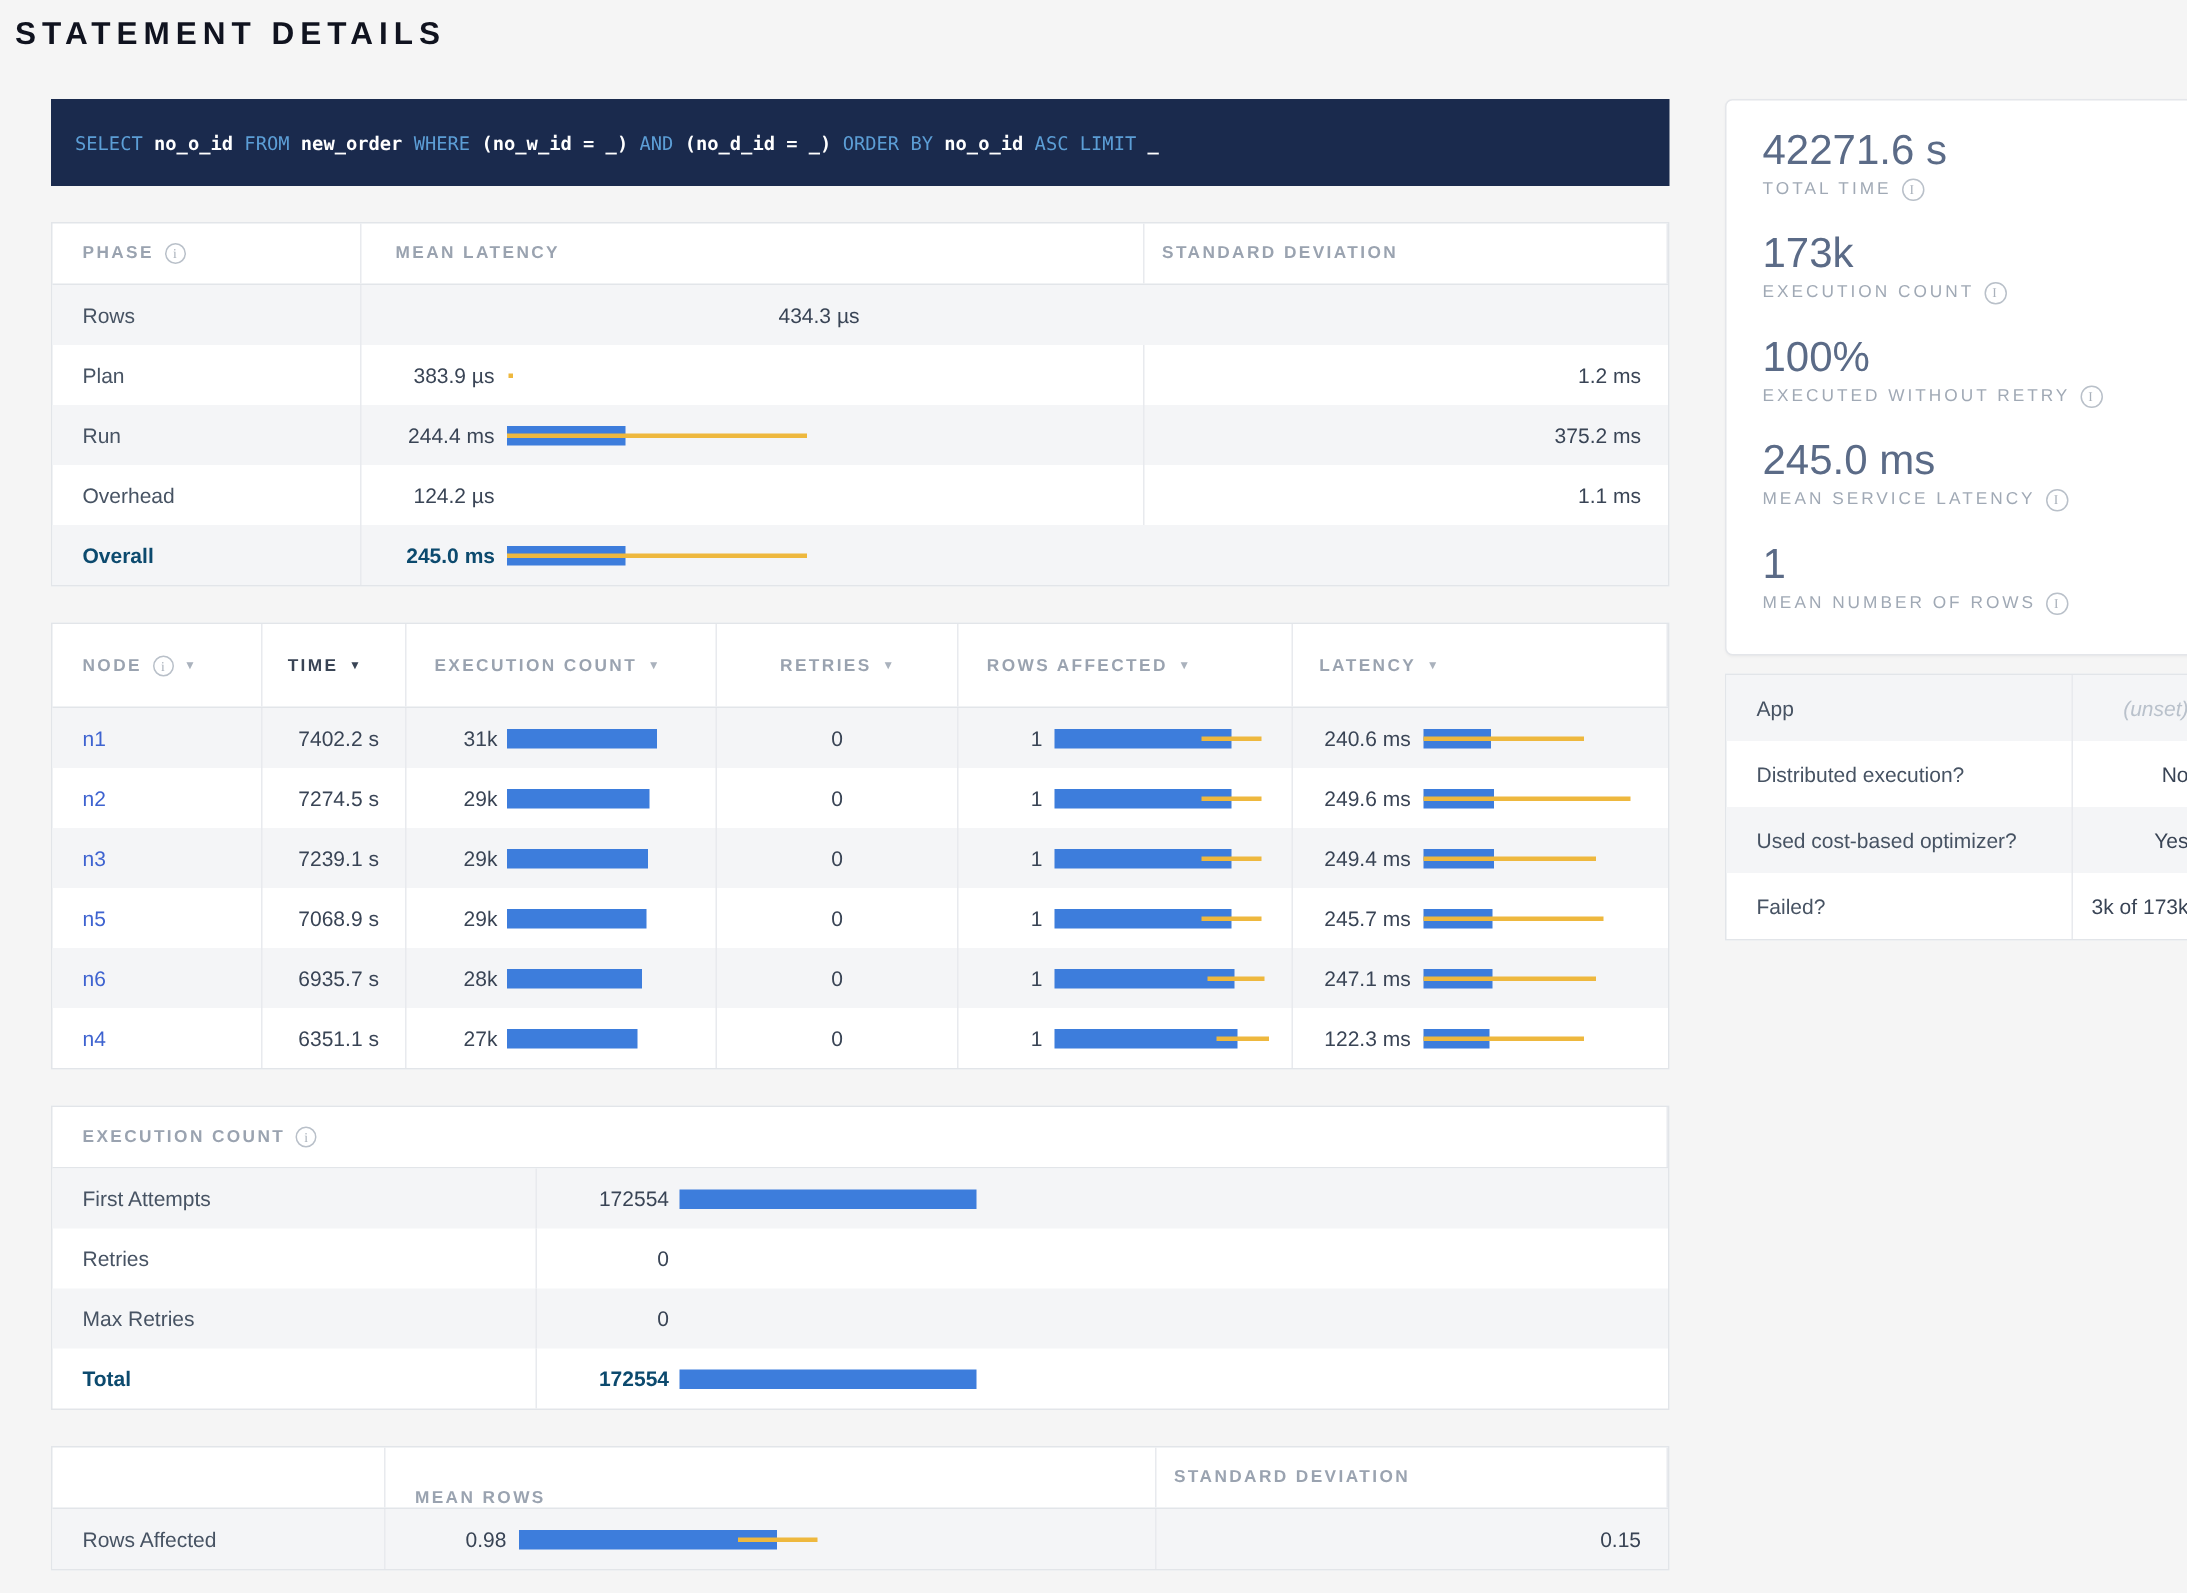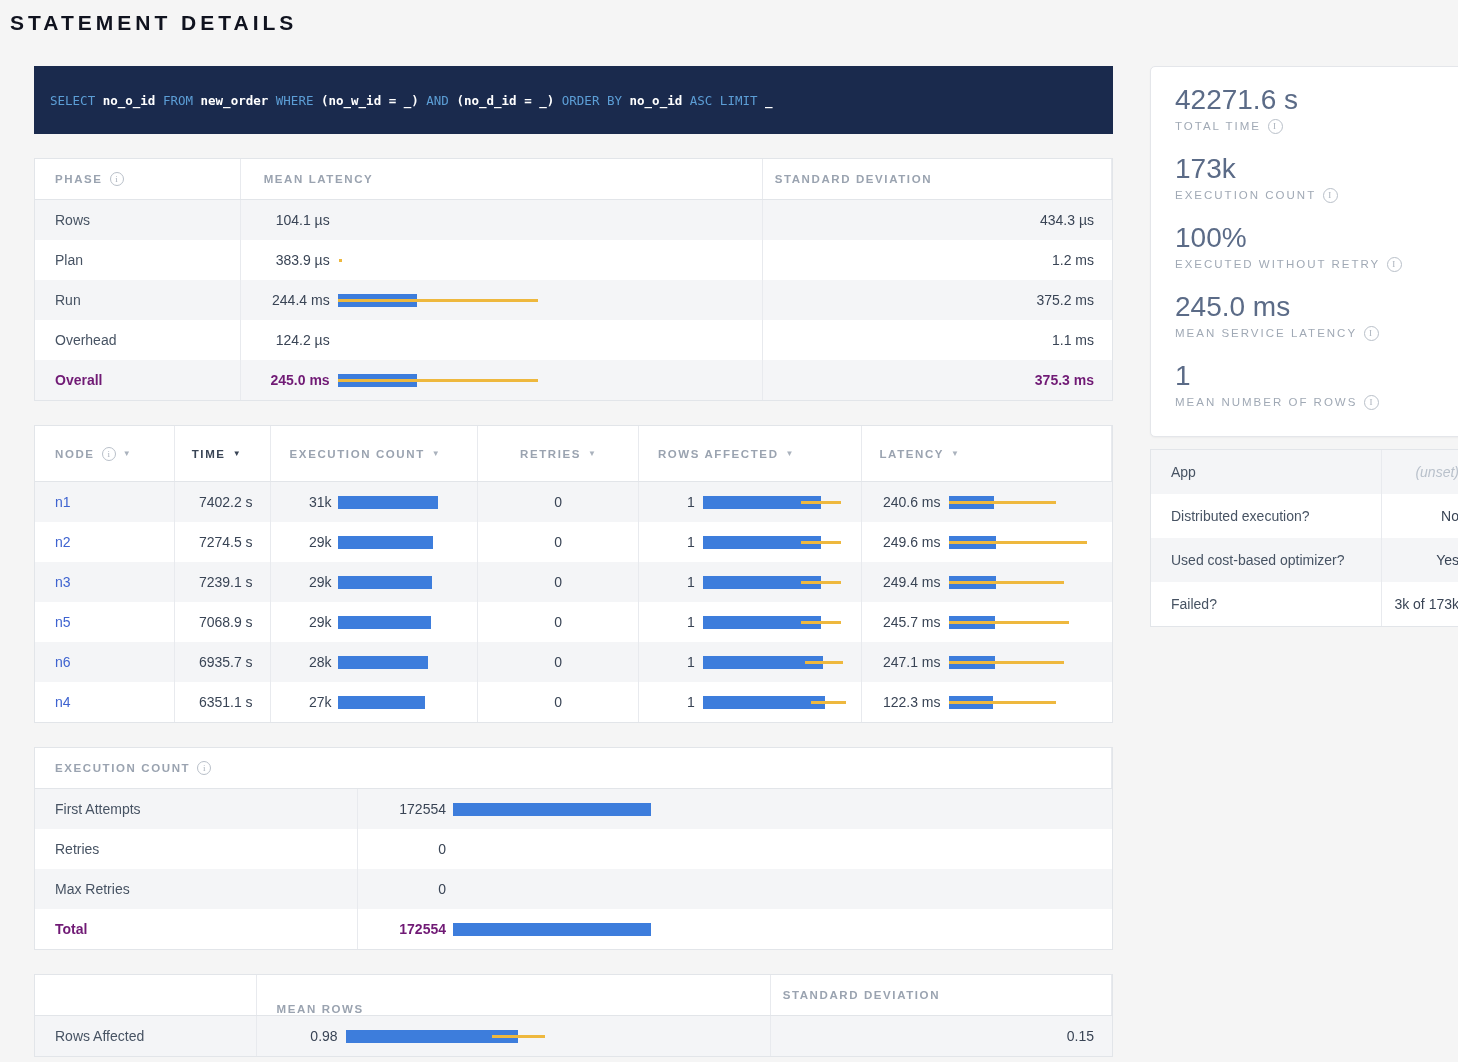--- a/index.html
+++ b/index.html
@@ -25,21 +25,21 @@
   h1.page-title{
     font-size:21px;font-weight:700;letter-spacing:4px;color:#10131f;
     margin:0 0 28px 10px;line-height:30px;
   }
   .layout{display:flex;align-items:flex-start;padding-left:34px;}
   .main-col{width:1079px;flex:none;}
   .side-col{width:328px;flex:none;margin-left:37px;border-radius:10px;}
 
   
   .sql-box{
-    background:#1a2a4d;height:68px;display:flex;align-items:center;
+    background:#1a2a4d;height:58px;display:flex;align-items:center;
     padding:0 16px;margin-bottom:24px;
   }
   .sql-text{
     font-family:"DejaVu Sans Mono",monospace;font-size:12.5px;color:#fff;
     white-space:pre;letter-spacing:0;
   }
   .tok-kw{color:#5c9ed6;}
   .tok-id{color:#ffffff;font-weight:bold;}
 
   
@@ -58,21 +58,21 @@
   .sort-caret{font-size:8px;color:#aab2bd;margin-left:7px;}
   .sort-caret.active{color:var(--textdark);}
   .info-icon{
     display:inline-flex;align-items:center;justify-content:center;
     width:14px;height:14px;border:1px solid #b9c0c9;border-radius:50%;
     color:#a9b1bb;font-size:9px;font-style:normal;font-weight:400;margin-left:7px;flex:none;
     font-family:"Liberation Serif",serif;
   }
   .cell-label{font-size:14px;color:var(--textmed);}
   .cell-num{font-size:14px;color:var(--textdark);white-space:nowrap;}
-  .bold .cell-label,.bold .cell-num{font-weight:700;color:#701a75;}
+  .bold .cell-label,.bold .cell-num{font-weight:700;color:#0c4a6e;}
 
   
   .bar{position:relative;height:13px;flex:1;}
   .bar .bblue{position:absolute;left:0;top:0;height:13px;background:var(--blue);}
   .bar .byellow{position:absolute;top:5px;height:3px;background:var(--yellow);}
 
   
   .pt-c1{width:206px;padding-left:20px;}
   .pt-c2{width:523px;padding-left:12px;}
   .pt-c2 .cell-num{width:77px;text-align:right;margin-right:8px;}
@@ -158,24 +158,20 @@
           </div>
           <div class="tcell pt-c3h">
             <span class="hlabel">STANDARD DEVIATION</span>
           </div>
         </div>
 
         <div class="trow stripe">
           <div class="tcell pt-c1">
               <span class="cell-label">Rows</span>
             </div>
-          <div class="tcell pt-c2">
-              <span class="cell-num">104.1 µs</span>
-              <span class="bar"></span>
-            </div>
           <div class="tcell pt-c3">
               <span class="cell-num">434.3 µs</span>
             </div>
         </div>
         <div class="trow">
           <div class="tcell pt-c1">
               <span class="cell-label">Plan</span>
             </div>
           <div class="tcell pt-c2">
               <span class="cell-num">383.9 µs</span>
@@ -217,23 +213,20 @@
         <div class="trow stripe bold">
           <div class="tcell pt-c1">
               <span class="cell-label">Overall</span>
             </div>
           <div class="tcell pt-c2">
               <span class="cell-num">245.0 ms</span>
               <span class="bar">
                 <span class="bblue" style="width: 79px;"></span>
                 <span class="byellow" style="left: 0px; width: 200px;"></span>
               </span>
-            </div>
-          <div class="tcell pt-c3">
-              <span class="cell-num">375.3 ms</span>
             </div>
         </div>
       </div>
 
       <div class="tbl">
         <div class="trow thead node-head">
           <div class="tcell nt-c1">
             <span class="hlabel">NODE</span>
             <span class="info-icon">i</span>
             <span class="sort-caret">▼</span>

